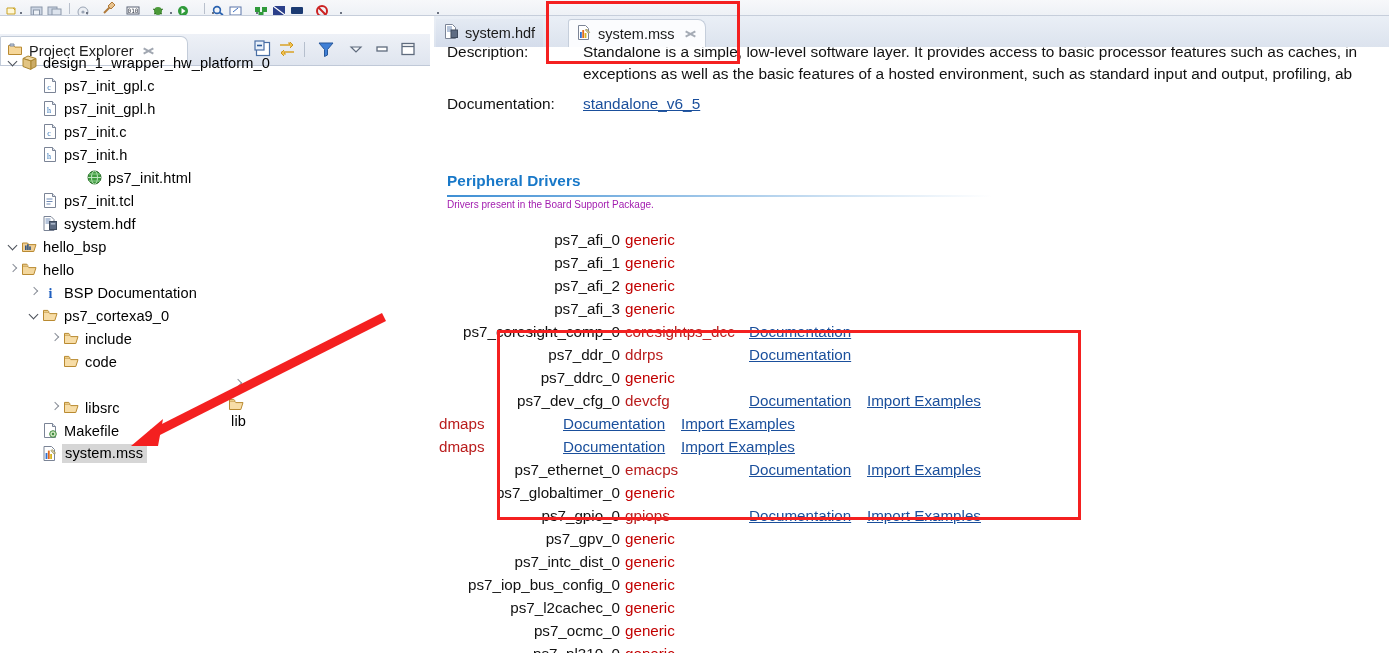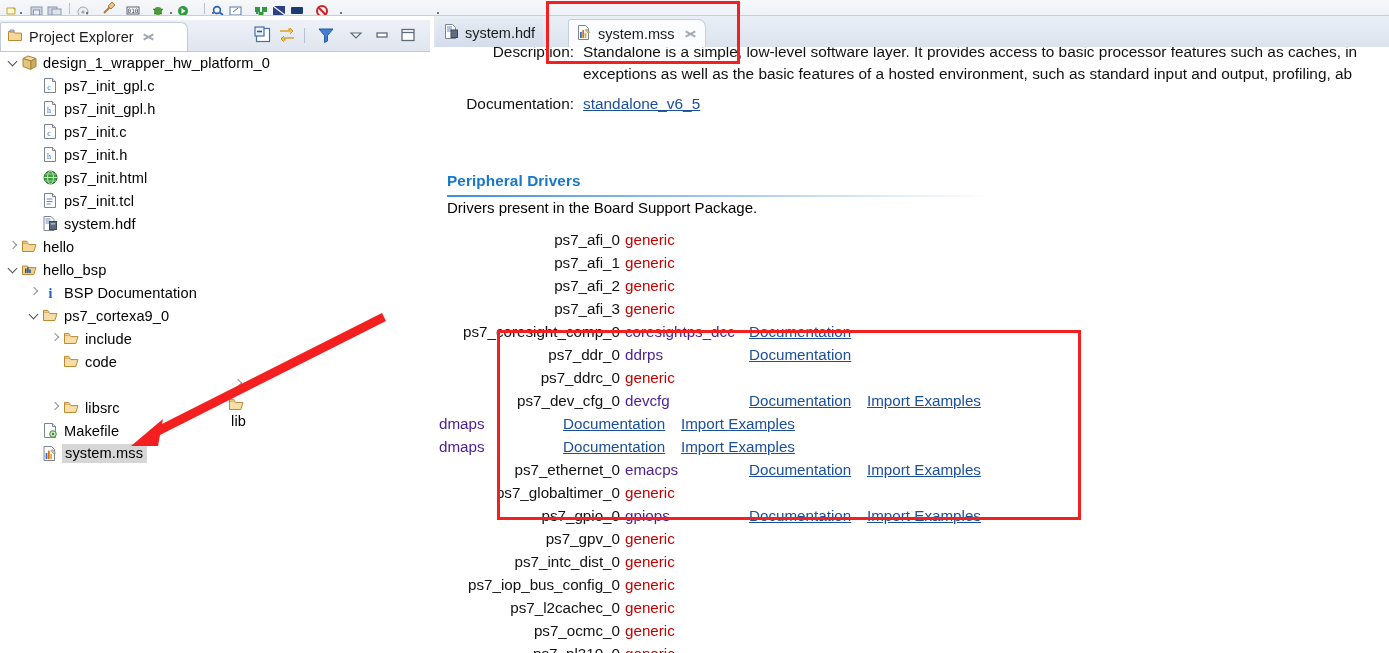--- a/index.html
+++ b/index.html
@@ -23,21 +23,21 @@
   .tb-sep{width:1px;height:11px;background:#b9c0cc;margin:0 5px 1px 4px;flex:none;align-self:flex-end;}
   .tb-sm{width:7px;flex:none;}
   .tb-dot{position:absolute;left:2px;bottom:1px;width:2px;height:2px;background:#6c7382;}
 
   
   .view{
     position:absolute;left:0;top:16px;width:430px;height:637px;
     background:#ffffff;box-sizing:border-box;
   }
   .view-tabbar{
-    position:absolute;left:0;top:4px;width:430px;height:31px;
+    position:absolute;left:0;top:18px;width:430px;height:31px;
     background:linear-gradient(#eef1f7,#dfe5ef);
     border-bottom:1px solid #c0c9d8;
   }
   .view-tab{
     position:absolute;left:0;top:2px;height:29px;width:188px;
     background:#ffffff;
     border:1px solid #c3ccd9;border-bottom:none;
     border-top-left-radius:2px;border-top-right-radius:7px;
     box-sizing:border-box;display:flex;align-items:center;gap:5px;padding-left:6px;
   }
@@ -90,37 +90,37 @@
   .ed-tab-close{width:13px;height:13px;position:relative;opacity:.68;margin-left:4px;}
   .ed-tab-close:before,.ed-tab-close:after{
     content:"";position:absolute;left:1px;top:5.5px;width:11px;height:2px;background:#7d8694;
   }
   .ed-tab-close:before{transform:rotate(28deg);} .ed-tab-close:after{transform:rotate(-28deg);}
 
   .ed-body{position:absolute;left:0;top:31px;right:0;bottom:0;background:#fff;overflow:hidden;}
 
   .desc-block{position:absolute;left:13px;top:-6px;width:1400px;font-size:15.4px;color:#111;}
   .desc-line{display:flex;white-space:nowrap;line-height:22px;}
-  .desc-key{width:127px;text-align:right;flex:none;padding-right:9px;}
+  .desc-key{width:127px;flex:none;padding-right:9px;}
   .doc-line{display:flex;white-space:nowrap;line-height:22px;margin-top:8px;}
   .lnk{color:#1a4f9c;text-decoration:underline;}
 
   .sect-h{position:absolute;left:13px;top:125px;font-size:15.3px;font-weight:bold;color:#1878c8;letter-spacing:.1px;}
   .sect-rule{
     position:absolute;left:13px;top:148px;width:545px;height:2px;
     background:linear-gradient(to right,#3e8fd4,#cfe2f3 72%,#ffffff);
   }
-  .sect-sub{position:absolute;left:13px;top:152px;font-size:15px;color:#000000;}
+  .sect-sub{position:absolute;left:13px;top:152px;font-size:10px;color:#a21caf;}
 
   .drv{position:absolute;left:0;top:181px;width:100%;}
   .drv-row{height:23px;display:flex;align-items:center;white-space:nowrap;font-size:15.2px;line-height:23px;}
   .c-inst{width:186px;text-align:right;color:#111;flex:none;}
   .c-type{width:124px;text-align:left;padding-left:5px;flex:none;}
   .c-type.generic{color:#c20000;}
-  .c-type.named{color:#4c1d95;}
+  .c-type.named{color:#b91c1c;}
   .c-doc{width:118px;flex:none;}
   .c-ex{width:130px;flex:none;}
   .c-doc a,.c-ex a{color:#1a4f9c;text-decoration:underline;}
 
   
   .anno{position:absolute;border:3px solid #f42020;box-sizing:border-box;pointer-events:none;}
   #anno-tab{left:546px;top:1px;width:194px;height:63px;}
   #anno-drivers{left:497px;top:330px;width:584px;height:190px;}
   .arrow{position:absolute;left:0;top:0;pointer-events:none;}
 </style>
@@ -327,21 +327,21 @@
         </div>
         <div class="row" style="padding-left: 27px;">
           <span class="twisty"></span>
           <span class="ic"><svg width="17" height="17" viewBox="0 0 17 17">
               <path d="M2.5 1.5h8l3 3v11h-11z" fill="#ffffff" stroke="#7b8496"></path>
               <path d="M10.5 1.5v3h3" fill="#dfe4ec" stroke="#7b8496"></path>
               <text x="7" y="12.5" font-size="8" text-anchor="middle" fill="#2a6fb5" font-family="serif">h</text>
             </svg></span>
           <span class="lbl">ps7_init.h</span>
         </div>
-        <div class="row" style="padding-left: 27px;">
+        <div class="row" style="padding-left: 27px; margin-left: 44px;">
           <span class="twisty"></span>
           <span class="ic"><svg width="17" height="17" viewBox="0 0 17 17">
               <circle cx="8.5" cy="8.5" r="6.5" fill="#3f9c3f" stroke="#2b6d2b"></circle>
               <ellipse cx="8.5" cy="8.5" rx="3" ry="6.5" fill="none" stroke="#bfe6bf"></ellipse>
               <path d="M2 8.5h13" stroke="#bfe6bf"></path>
               <path d="M3 5h11M3 12h11" stroke="#8fd08f"></path>
             </svg></span>
           <span class="lbl">ps7_init.html</span>
         </div>
         <div class="row" style="padding-left: 27px;">
@@ -357,36 +357,36 @@
           <span class="twisty"></span>
           <span class="ic"><svg width="17" height="17" viewBox="0 0 17 17">
               <path d="M2 1.5h7l3 3v11H2z" fill="#fff" stroke="#7b8496"></path>
               <path d="M3.5 4h5M3.5 6h5M3.5 8h4" stroke="#6f8ab5"></path>
               <rect x="7.5" y="6.5" width="7" height="8" fill="#5d6b82" stroke="#3e4a5c"></rect>
               <rect x="8.8" y="8" width="4.4" height="1.6" fill="#aab6c8"></rect>
             </svg></span>
           <span class="lbl">system.hdf</span>
         </div>
         <div class="row" style="padding-left: 6px;">
-          <span class="twisty collapsed"></span>
-          <span class="ic"><svg width="17" height="17" viewBox="0 0 17 17">
-              <path d="M1.5 13.5V5h5l1.3 1.6h7.2l-2.2 6.9z" fill="#f3d79d" stroke="#b98a31"></path>
-              <path d="M1.5 5V3.2h4.3L7 4.6" fill="#e5c480" stroke="#b98a31"></path>
-            </svg></span>
-          <span class="lbl">hello</span>
-        </div>
-        <div class="row" style="padding-left: 6px;">
           <span class="twisty expanded"></span>
           <span class="ic"><svg width="17" height="17" viewBox="0 0 17 17">
               <path d="M1.5 13.5V5h5l1.3 1.6h7.2l-2.2 6.9z" fill="#f0cf96" stroke="#b98a31"></path>
               <rect x="4" y="7.5" width="1.6" height="4.5" fill="#34557f"></rect>
               <rect x="6.1" y="6.2" width="1.6" height="5.8" fill="#34557f"></rect>
               <rect x="8.2" y="8.4" width="1.6" height="3.6" fill="#34557f"></rect>
             </svg></span>
           <span class="lbl">hello_bsp</span>
+        </div>
+        <div class="row" style="padding-left: 6px;">
+          <span class="twisty collapsed"></span>
+          <span class="ic"><svg width="17" height="17" viewBox="0 0 17 17">
+              <path d="M1.5 13.5V5h5l1.3 1.6h7.2l-2.2 6.9z" fill="#f3d79d" stroke="#b98a31"></path>
+              <path d="M1.5 5V3.2h4.3L7 4.6" fill="#e5c480" stroke="#b98a31"></path>
+            </svg></span>
+          <span class="lbl">hello</span>
         </div>
         <div class="row" style="padding-left: 27px;">
           <span class="twisty collapsed"></span>
           <span class="ic"><svg width="17" height="17" viewBox="0 0 17 17">
               <text x="8.5" y="14" font-size="14" text-anchor="middle" fill="#1f5fbf" font-family="serif" font-weight="bold">i</text>
             </svg></span>
           <span class="lbl">BSP Documentation</span>
         </div>
         <div class="row" style="padding-left: 27px;">
           <span class="twisty expanded"></span>

